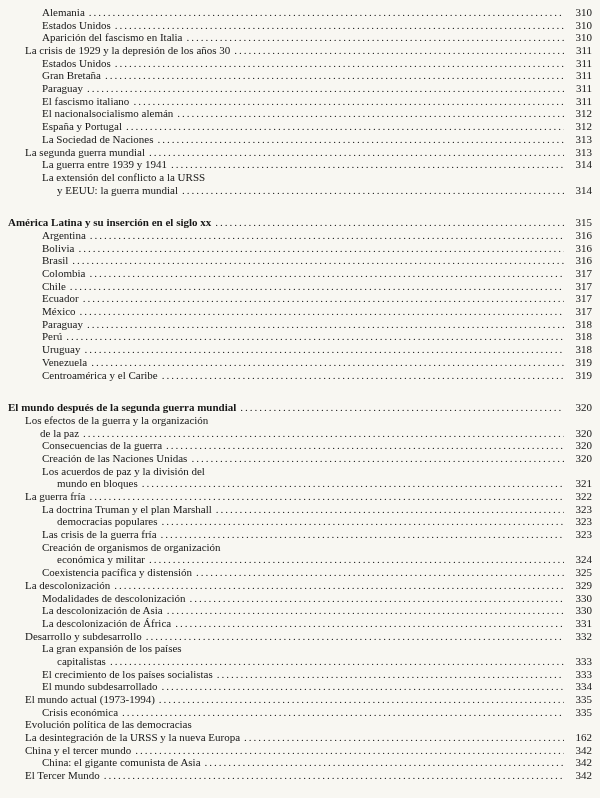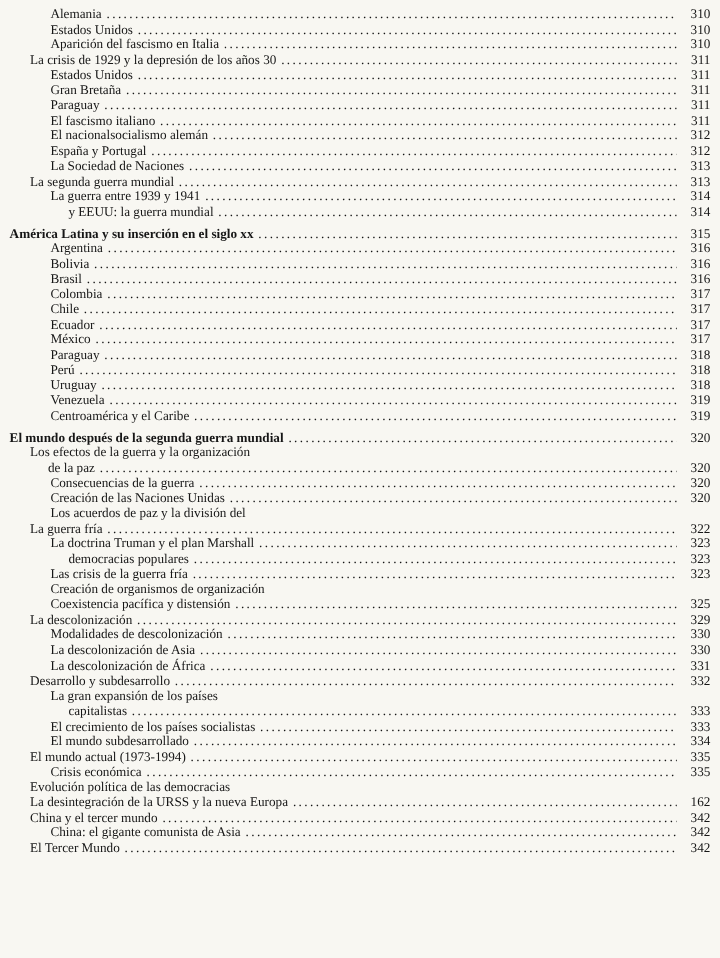--- a/index.html
+++ b/index.html
@@ -12,21 +12,21 @@
     background: #f8f7f2;
     font-family: "Liberation Serif", serif;
     font-size: 11px;
     color: #161616;
     overflow: hidden;
   }
   .toc {
     padding: 6px 8px 0 8px;
   }
   .entry { }
-  .entry.gap { margin-top: 5px; }
+  .entry.gap { margin-top: 20px; }
   .entry.bold .txt { font-weight: bold; }
   .level-0 { padding-left: 0; }
   .level-1 { padding-left: 17px; }
   .level-2 { padding-left: 34px; }
   .row {
     display: flex;
     align-items: flex-end;
     line-height: 12.7px;
     height: 12.7px;
   }
@@ -137,20 +137,23 @@
       </div>
     </div>
     <div class="entry level-2">
       <div class="row">
         <span class="txt">La guerra entre 1939 y 1941</span>
         <span class="dots"></span>
         <span class="pg">314</span>
       </div>
     </div>
     <div class="entry level-2">
+      <div class="row">
+        <span class="txt">La extensión del conflicto a la URSS</span>
+      </div>
       <div class="row cont">
         <span class="txt">y EEUU: la guerra mundial</span>
         <span class="dots"></span>
         <span class="pg">314</span>
       </div>
     </div>
     <div class="entry level-0 bold gap">
       <div class="row">
         <span class="txt">América Latina y su inserción en el siglo xx</span>
         <span class="dots"></span>
@@ -269,20 +272,25 @@
       <div class="row">
         <span class="txt">Creación de las Naciones Unidas</span>
         <span class="dots"></span>
         <span class="pg">320</span>
       </div>
     </div>
     <div class="entry level-2">
       <div class="row">
         <span class="txt">Los acuerdos de paz y la división del</span>
       </div>
+      <div class="row cont">
+        <span class="txt">mundo en bloques</span>
+        <span class="dots"></span>
+        <span class="pg">321</span>
+      </div>
     </div>
     <div class="entry level-1">
       <div class="row">
         <span class="txt">La guerra fría</span>
         <span class="dots"></span>
         <span class="pg">322</span>
       </div>
     </div>
     <div class="entry level-2">
       <div class="row">
@@ -301,20 +309,25 @@
     <div class="entry level-2">
       <div class="row">
         <span class="txt">Las crisis de la guerra fría</span>
         <span class="dots"></span>
         <span class="pg">323</span>
       </div>
     </div>
     <div class="entry level-2">
       <div class="row">
         <span class="txt">Creación de organismos de organización</span>
+      </div>
+      <div class="row cont">
+        <span class="txt">económica y militar</span>
+        <span class="dots"></span>
+        <span class="pg">324</span>
       </div>
     </div>
     <div class="entry level-2">
       <div class="row">
         <span class="txt">Coexistencia pacífica y distensión</span>
         <span class="dots"></span>
         <span class="pg">325</span>
       </div>
     </div>
     <div class="entry level-1">

